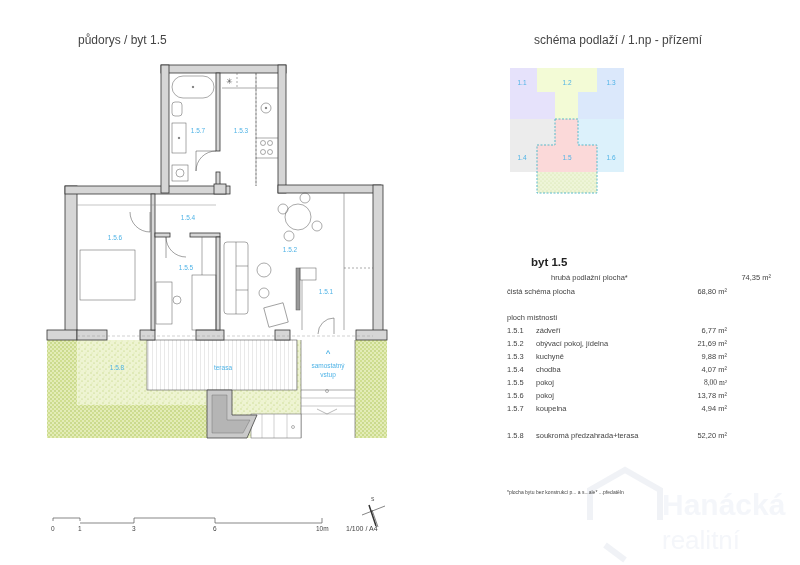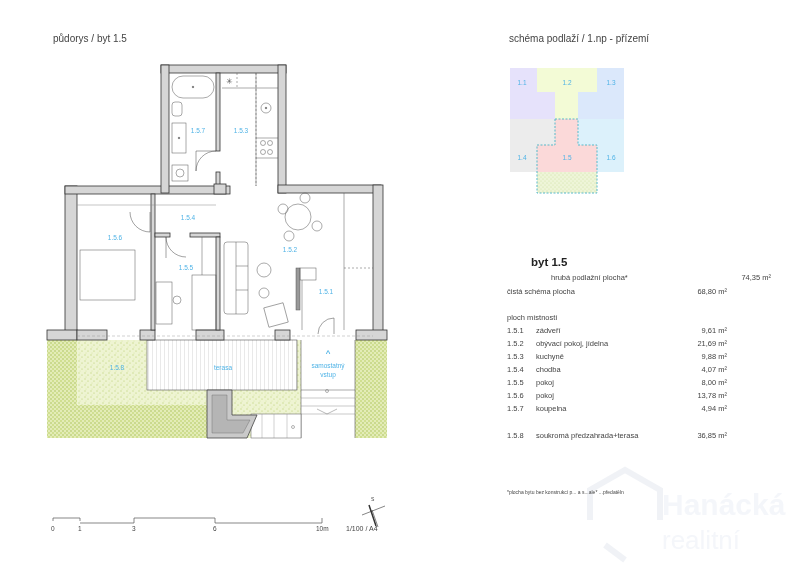--- a/index.html
+++ b/index.html
@@ -1,18 +1,18 @@
 <!DOCTYPE html>
 <html><head>
 <meta charset="utf-8">
 <style>
   html, body { margin:0; padding:0; background:#ffffff; }
   body { width:800px; height:565px; position:relative; overflow:hidden; font-family:"Liberation Sans", sans-serif; color:#333; }
   .abs { position:absolute; }
-  .hdr { font-size:10px; color:#444; }
+  .hdr { font-size:12px; color:#444;margin-left:25px; }
   .plan-svg { position:absolute; left:0; top:0; }
   .lbl-html { position:absolute; font-size:6.5px; color:#4fb3e6; text-align:center; line-height:8px; }
   .info-title { font-size:11.5px; font-weight:bold; color:#222; }
   .row { position:absolute; font-size:7.5px; color:#444; display:flex; }
   .row .num { width:29px; }
   .row .name { }
   .row .val { position:absolute; text-align:right; }
   .scale-lbl { position:absolute; font-size:6.5px; color:#444; }
   .footnote { font-size:5px; color:#444; }
   .watermark { position:absolute; color:rgba(235,238,245,0.55); font-weight:bold; }
@@ -248,57 +248,57 @@
   <span class="val" style="right:0;">68,80 m²</span>
 </div>
 
 <div class="row" style="left:507px; top:313px; width:220px;">
   <span>ploch místností</span>
 </div>
 
 <div class="row" style="left:507px; top:326px; width:220px;">
   <span class="num">1.5.1</span>
   <span class="name">zádveří</span>
-  <span class="val" style="right:0;">9,61 m²</span>
+  <span class="val" style="right:0;">6,77 m²</span>
 </div>
 <div class="row" style="left:507px; top:339px; width:220px;">
   <span class="num">1.5.2</span>
   <span class="name">obývací pokoj, jídelna</span>
   <span class="val" style="right:0;">21,69 m²</span>
 </div>
 <div class="row" style="left:507px; top:352px; width:220px;">
   <span class="num">1.5.3</span>
   <span class="name">kuchyně</span>
   <span class="val" style="right:0;">9,88 m²</span>
 </div>
 <div class="row" style="left:507px; top:365px; width:220px;">
   <span class="num">1.5.4</span>
   <span class="name">chodba</span>
   <span class="val" style="right:0;">4,07 m²</span>
 </div>
 <div class="row" style="left:507px; top:378px; width:220px;">
   <span class="num">1.5.5</span>
   <span class="name">pokoj</span>
-  <span class="val" style="right:0;">8,00 m²</span>
+  <span class="val" style="right:0;font-family:Liberation Serif, serif;">8,00 m²</span>
 </div>
 <div class="row" style="left:507px; top:391px; width:220px;">
   <span class="num">1.5.6</span>
   <span class="name">pokoj</span>
   <span class="val" style="right:0;">13,78 m²</span>
 </div>
 <div class="row" style="left:507px; top:404px; width:220px;">
   <span class="num">1.5.7</span>
   <span class="name">koupelna</span>
   <span class="val" style="right:0;">4,94 m²</span>
 </div>
 
 <div class="row" style="left:507px; top:431px; width:220px;">
   <span class="num">1.5.8</span>
   <span class="name">soukromá předzahrada+terasa</span>
-  <span class="val" style="right:0;">36,85 m²</span>
+  <span class="val" style="right:0;">52,20 m²</span>
 </div>
 
 <div class="abs footnote" style="left:507px; top:489px;">*plocha bytu bez konstrukcí p... a s...ale* ...předatěln</div>
 
 <div class="scale-lbl" style="left:51px; top:525px;">0</div>
 <div class="scale-lbl" style="left:78px; top:525px;">1</div>
 <div class="scale-lbl" style="left:132px; top:525px;">3</div>
 <div class="scale-lbl" style="left:213px; top:525px;">6</div>
 <div class="scale-lbl" style="left:316px; top:525px;">10m</div>
 <div class="scale-lbl" style="left:371px; top:496px; font-size:5px;">S</div>

